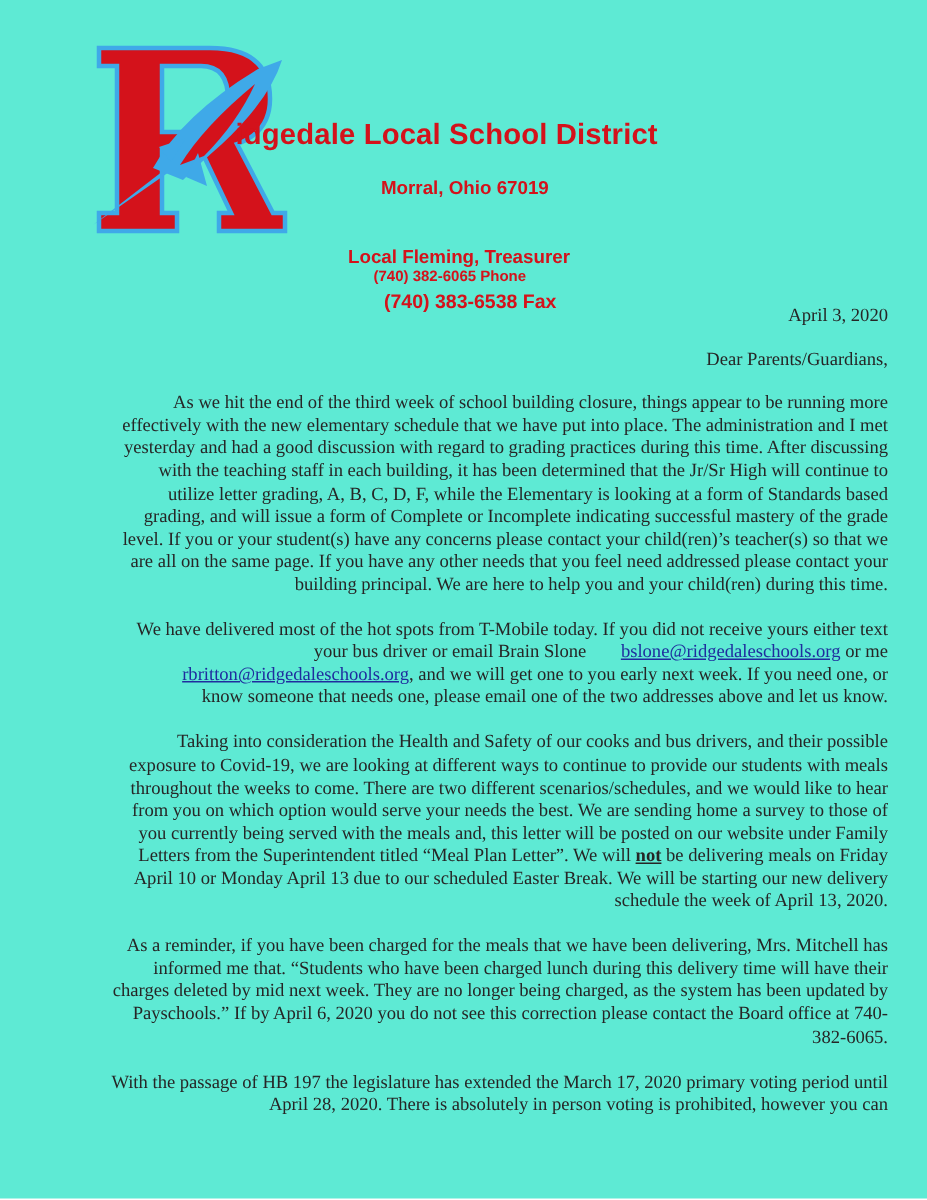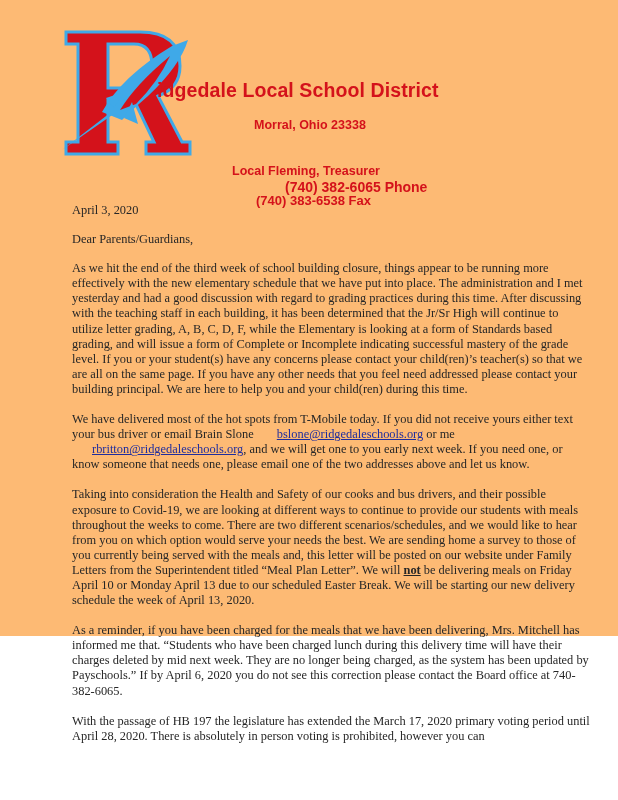--- a/index.html
+++ b/index.html
@@ -1,35 +1,35 @@
 <!DOCTYPE html>
 <html><head>
 <meta charset="utf-8">
 <style>
   html, body { margin: 0; padding: 0; background: #ffffff; }
   body { width: 618px; height: 800px; overflow: hidden; position: relative; }
-  .page { position: absolute; left: 0; top: 0; width: 618px; height: 636px; background: #fdba74; }
+  .page { position: absolute; left: 0; top: 0; width: 618px; height: 799px; background: #5eead4; text-align: right; }
 
   .letterhead { position: absolute; left: 0; top: 0; width: 618px; height: 205px; }
   .logo { position: absolute; left: 62px; top: 26px; width: 140px; height: 134px; }
 
   .district-name {
     position: absolute; left: 157px; top: 79px;
     font-family: "Liberation Sans", sans-serif; font-weight: bold;
     font-size: 19.5px; color: #d4121b; letter-spacing: 0.1px; white-space: nowrap;
   }
   .lh-line {
     position: absolute; font-family: "Liberation Sans", sans-serif; font-weight: bold;
     color: #d4121b; white-space: nowrap;
   }
   .addr1 { left: 230px; top: 100px; font-size: 12.5px; }
   .addr2 { left: 254px; top: 118px; font-size: 12.5px; }
   .sup { left: 208px; top: 148px; font-size: 12.5px; }
   .tres { left: 232px; top: 164px; font-size: 12.5px; }
-  .phone { left: 249px; top: 179px; font-size: 14px; margin-left: 36px; }
+  .phone { left: 249px; top: 179px; font-size: 10px; }
   .fax { left: 256px; top: 193px; font-size: 13px; }
 
   .body-text {
     position: absolute; left: 72px; top: 203px; width: 520px;
     font-family: "Liberation Serif", serif; font-size: 12.4px; line-height: 15.1px;
     color: #262626;
   }
   .body-text p { margin: 0 0 15px 0; }
   .date { margin-bottom: 14px !important; }
   .salutation { margin-bottom: 14px !important; }
@@ -50,21 +50,21 @@
       <g>
         <path d="M0 124 L70 70 L66 78 Z" fill="#3fa9e8"></path>
         <path d="M40 86 Q60 50 110 20 L126 14 Q118 40 86 70 Q70 84 60 94 Z" fill="#3fa9e8"></path>
         <path d="M58 84 Q74 58 108 30 Q96 56 74 78 Z" fill="#d4121b"></path>
         <path d="M44 72 L62 66 L52 82 Z" fill="#3fa9e8"></path>
         <path d="M62 92 L70 76 L76 98 Z" fill="#3fa9e8"></path>
       </g>
     </svg>
 
     <div class="district-name">idgedale Local School District</div>
-    <div class="lh-line addr2">Morral, Ohio 23338</div>
+    <div class="lh-line addr2">Morral, Ohio 67019</div>
     <div class="lh-line tres">Local Fleming, Treasurer</div>
     <div class="lh-line phone">(740) 382-6065 Phone</div>
     <div class="lh-line fax">(740) 383-6538 Fax</div>
   </div>
 
   <div class="body-text">
     <p class="date">April 3, 2020</p>
     <p class="salutation">Dear Parents/Guardians,</p>
 
     <p>As we hit the end of the third week of school building closure, things appear to be running more effectively with the new elementary schedule that we have put into place.  The administration and I met yesterday and had a good discussion with regard to grading practices during this time. After discussing with the teaching staff in each building, it has been determined that the Jr/Sr High will continue to utilize letter grading, A, B, C, D, F, while the Elementary is looking at a form of Standards based grading, and will issue a form of Complete or Incomplete indicating successful mastery of the grade level. If you or your student(s) have any concerns please contact your child(ren)’s teacher(s) so that we are all on the same page. If you have any other needs that you feel need addressed please contact your building principal. We are here to help you and your child(ren) during this time.</p>

